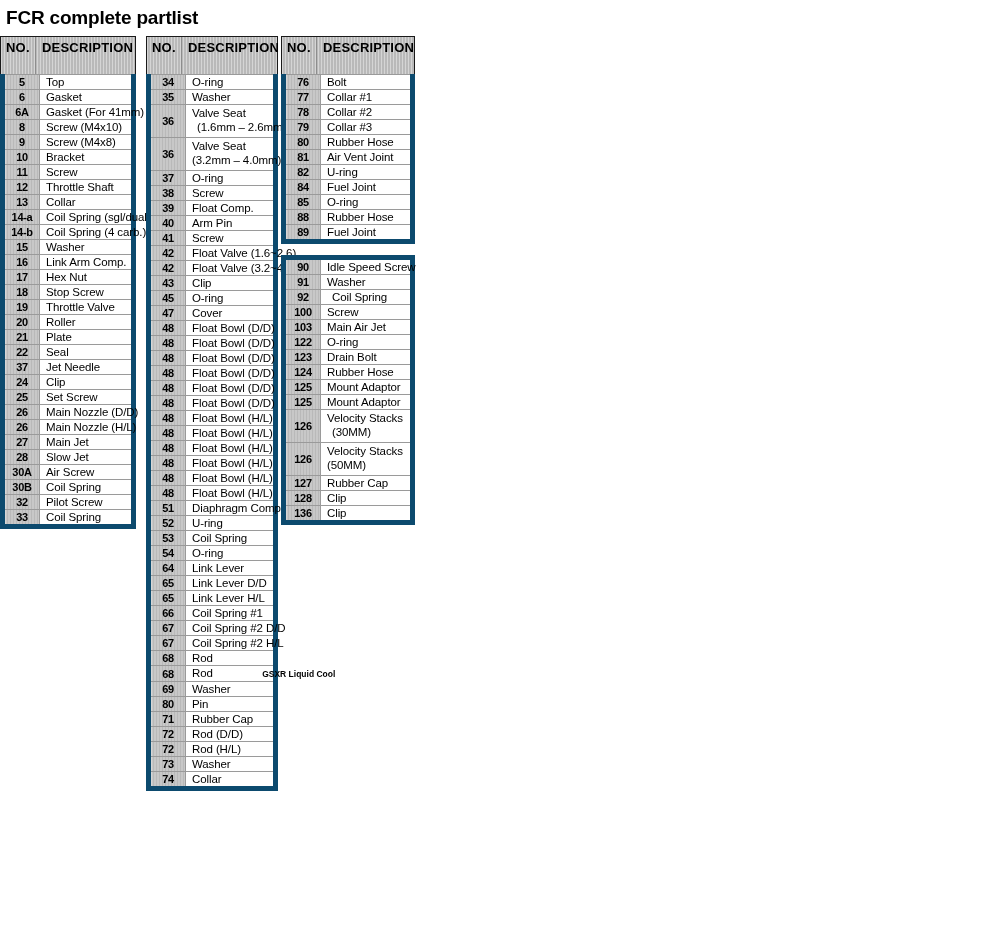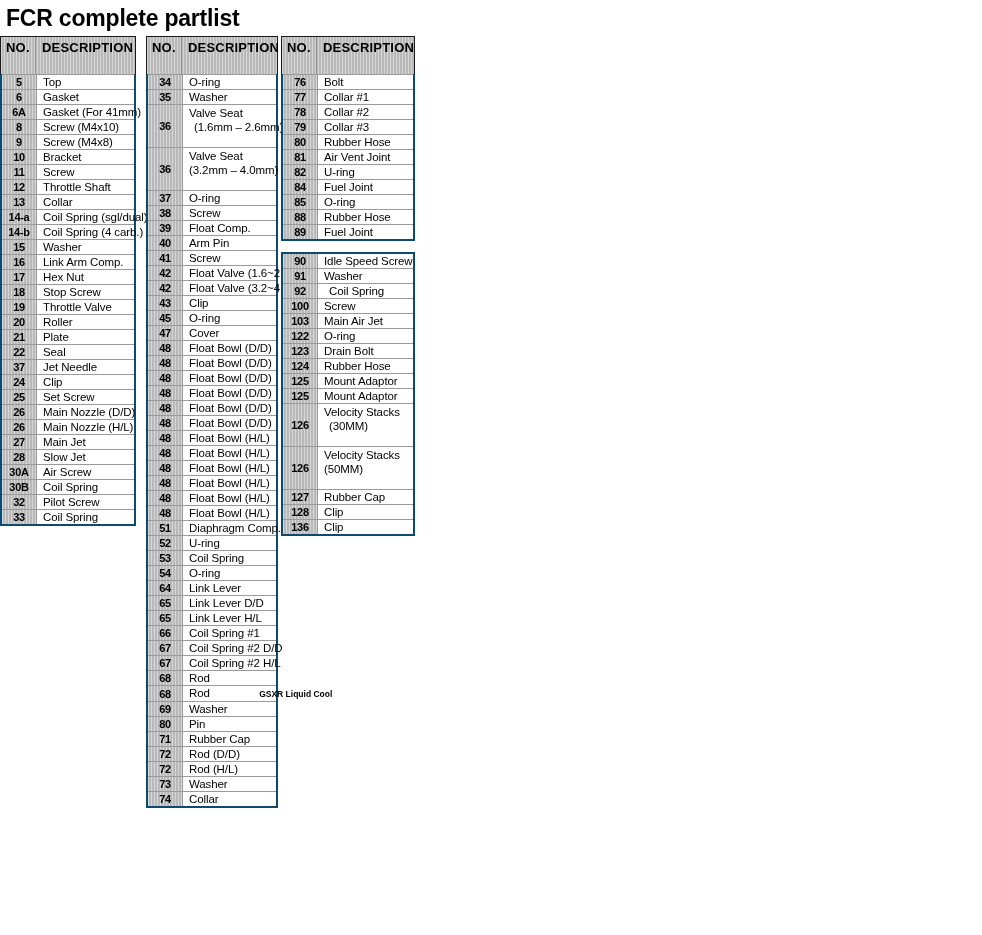--- a/index.html
+++ b/index.html
@@ -13,21 +13,21 @@
     font-family: "Liberation Sans", sans-serif;
     color: #000000;
     position: relative;
     overflow: hidden;
   }
 
   #page-title {
     position: absolute;
     left: 6px;
     top: 6px;
-    font-size: 23px;
+    font-size: 19px;
     font-weight: bold;
     letter-spacing: -0.2px;
     line-height: 24px;
     white-space: nowrap;
     text-align: center;
   }
 
   .partlist-area {
     position: absolute;
     left: 0;
@@ -38,21 +38,21 @@
   .col {
     position: absolute;
     top: 0;
   }
   .col-1 { left: 0px;   width: 136px; }
   .col-2 { left: 146px; width: 132px; }
   .col-3 { left: 281px; width: 134px; }
 
   
   .tbl {
-    border: 2px solid #0c4a6e;
+    border: 5px solid #0c4a6e;
     border-collapse: collapse;
     width: 100%;
     background: #ffffff;
     table-layout: fixed;
   }
   .tbl td, .tbl th {
     border: 1px solid #9a9a9a;
     padding: 0;
     margin: 0;
     vertical-align: middle;
@@ -116,21 +116,21 @@
   }
   .hdr-wrap .hdr-no { left: 5px; }
   .hdr-wrap .hdr-desc { left: 41px; }
 
   .tbl-rows { border-top: 1px solid #1a1a1a; }
 
   
   .c-desc.two-line {
     line-height: 14px;
     padding-top: 1px;
-    padding-bottom: 13px;
+    padding-bottom: 3px;
     margin-left: 44px;
   }
   .c-desc .l2 { display: block; }
   .c-desc .indent { padding-left: 5px; }
   .small-note {
     font-size: 8.5px;
     font-weight: bold;
     letter-spacing: 0px;
     padding-left: 47px;
   }

